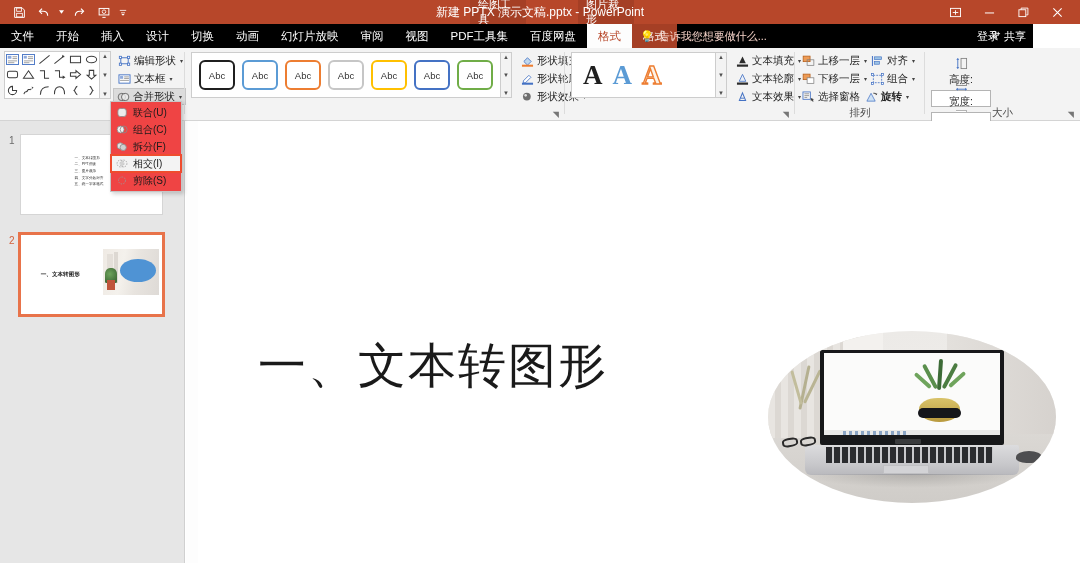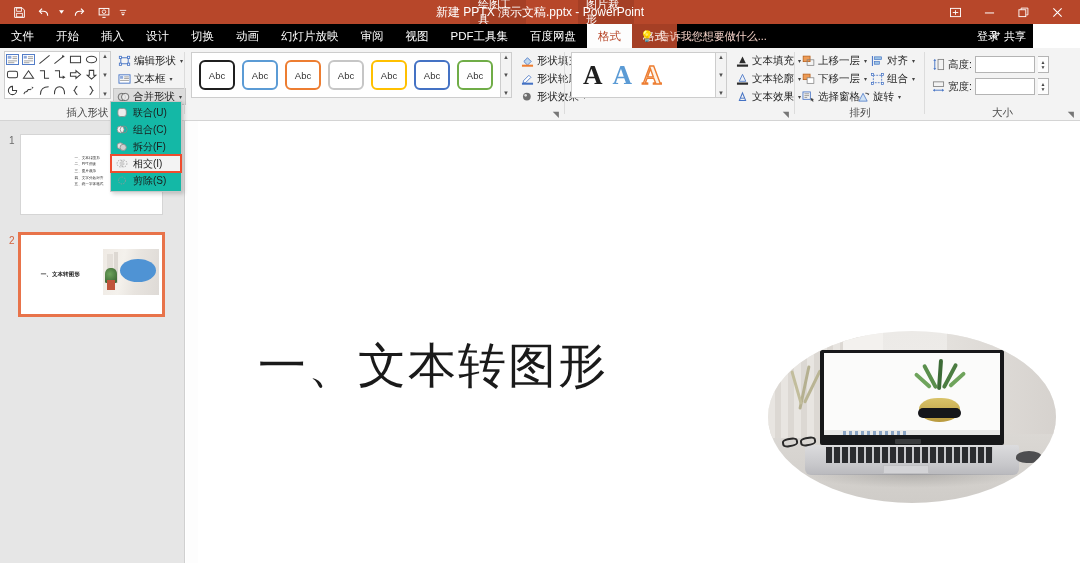--- a/index.html
+++ b/index.html
@@ -134,34 +134,34 @@
 
   
   .wa-gallery {
     position: absolute; left: 6px; top: 4px; height: 46px;
     background: #fff; border: 1px solid #cdcdcd;
     display: flex; align-items: center; gap: 10px; padding: 0 11px;
   }
   .wa-item { font-size: 27px; line-height: 1; font-family: "Liberation Serif", serif; font-weight: bold; }
 
   
-  .size-row { position: absolute; display: flex; align-items: center; gap: 3px; }
+  .size-row { position: absolute; display: flex; align-items: center; gap: 3px; flex-direction: column; }
   .size-lbl { font-size: 10.5px; color: #262626; }
   .size-input {
     width: 60px; height: 17px; background: #fff; border: 1px solid #b4b4b4;
     display: flex; align-items: center; padding: 0 3px; font-size: 10px; color: #222;
   }
   .spin { width: 11px; height: 17px; border: 1px solid #b4b4b4; border-left: none; background: #fdfdfd;
           display: flex; flex-direction: column; align-items: center; justify-content: center; }
   .spin span { font-size: 5px; line-height: 5px; color: #444; }
 
   
   .dropdown {
     position: absolute; left: 110px; top: 101px; width: 72px;
-    background: #14b8a6; border: 1px solid #c6c6c6;
+    background: #ef4444; border: 1px solid #c6c6c6;
     box-shadow: 2px 2px 4px rgba(0,0,0,.18); z-index: 40;
     padding: 2px 0;
   }
   .dd-item {
     height: 17px; display: flex; align-items: center; gap: 5px;
     padding: 0 4px; font-size: 10px; color: #1b1b1b; position: relative;
   }
   .dd-item .dic { width: 13px; height: 13px; display:flex; align-items:center; justify-content:center; }
   .dd-item.highlight { outline: 2px solid #ef4c2e; outline-offset: -1px; background: #f3f3f3; }
 
@@ -464,21 +464,20 @@
         <span class="ic">
           <svg width="13" height="12" viewBox="0 0 14 13">
               <circle cx="5.2" cy="6.5" r="4" fill="#d9d9d9" stroke="#5a5a5a" stroke-width=".9"></circle>
               <circle cx="8.8" cy="6.5" r="4" fill="#ededed" fill-opacity=".75" stroke="#5a5a5a" stroke-width=".9"></circle>
             </svg>
         </span>
         <span>合并形状</span>
         <span class="caret">▾</span>
       </div>
 
-      <div class="rgroup-title" style="left:0; width:175px;">插入形状</div>
       <div class="rgroup-sep" style="left:184px;"></div>
     </div>
 
     <div class="rgroup" style="left:185px; width:380px;">
       <div class="style-gallery" style="width:310px;">
         <div class="sg-item" style="border:2px solid #1f1f1f;">
           <span>Abc</span>
           </div>
         <div class="sg-item" style="border:2px solid #5b9bd5;">
           <span>Abc</span>
@@ -636,21 +635,21 @@
               <rect x="2.5" y="2.5" width="9" height="8" fill="none" stroke="#4472c4" stroke-width=".9" stroke-dasharray="2 1.2"></rect>
               <rect x=".6" y=".6" width="2.2" height="2.2" fill="#fff" stroke="#4472c4" stroke-width=".8"></rect>
               <rect x="11.2" y=".6" width="2.2" height="2.2" fill="#fff" stroke="#4472c4" stroke-width=".8"></rect>
               <rect x=".6" y="10.2" width="2.2" height="2.2" fill="#fff" stroke="#4472c4" stroke-width=".8"></rect>
               <rect x="11.2" y="10.2" width="2.2" height="2.2" fill="#fff" stroke="#4472c4" stroke-width=".8"></rect>
             </svg>
         </span>
         <span>组合</span>
         <span class="caret">▾</span>
       </div>
-      <div class="rbtn" style="left:59px; top:40px;">
+      <div class="rbtn" style="left:67px; top:40px;font-weight:bold;">
         <span class="ic">
           <svg width="13" height="12" viewBox="0 0 14 13">
               <path d="M2 11L6.5 2.5 11 11z" fill="#cfe1f3" stroke="#4472c4" stroke-width=".8"></path>
               <path d="M9 2.4a3.4 3.4 0 0 1 3.6 1.6" fill="none" stroke="#3b3b3b" stroke-width="1"></path>
               <path d="M12.9 4.8l-.4-2.2 2.1.5z" fill="#3b3b3b" transform="translate(-1.2,-.2)"></path>
             </svg>
         </span>
         <span>旋转</span>
         <span class="caret">▾</span>
       </div>

